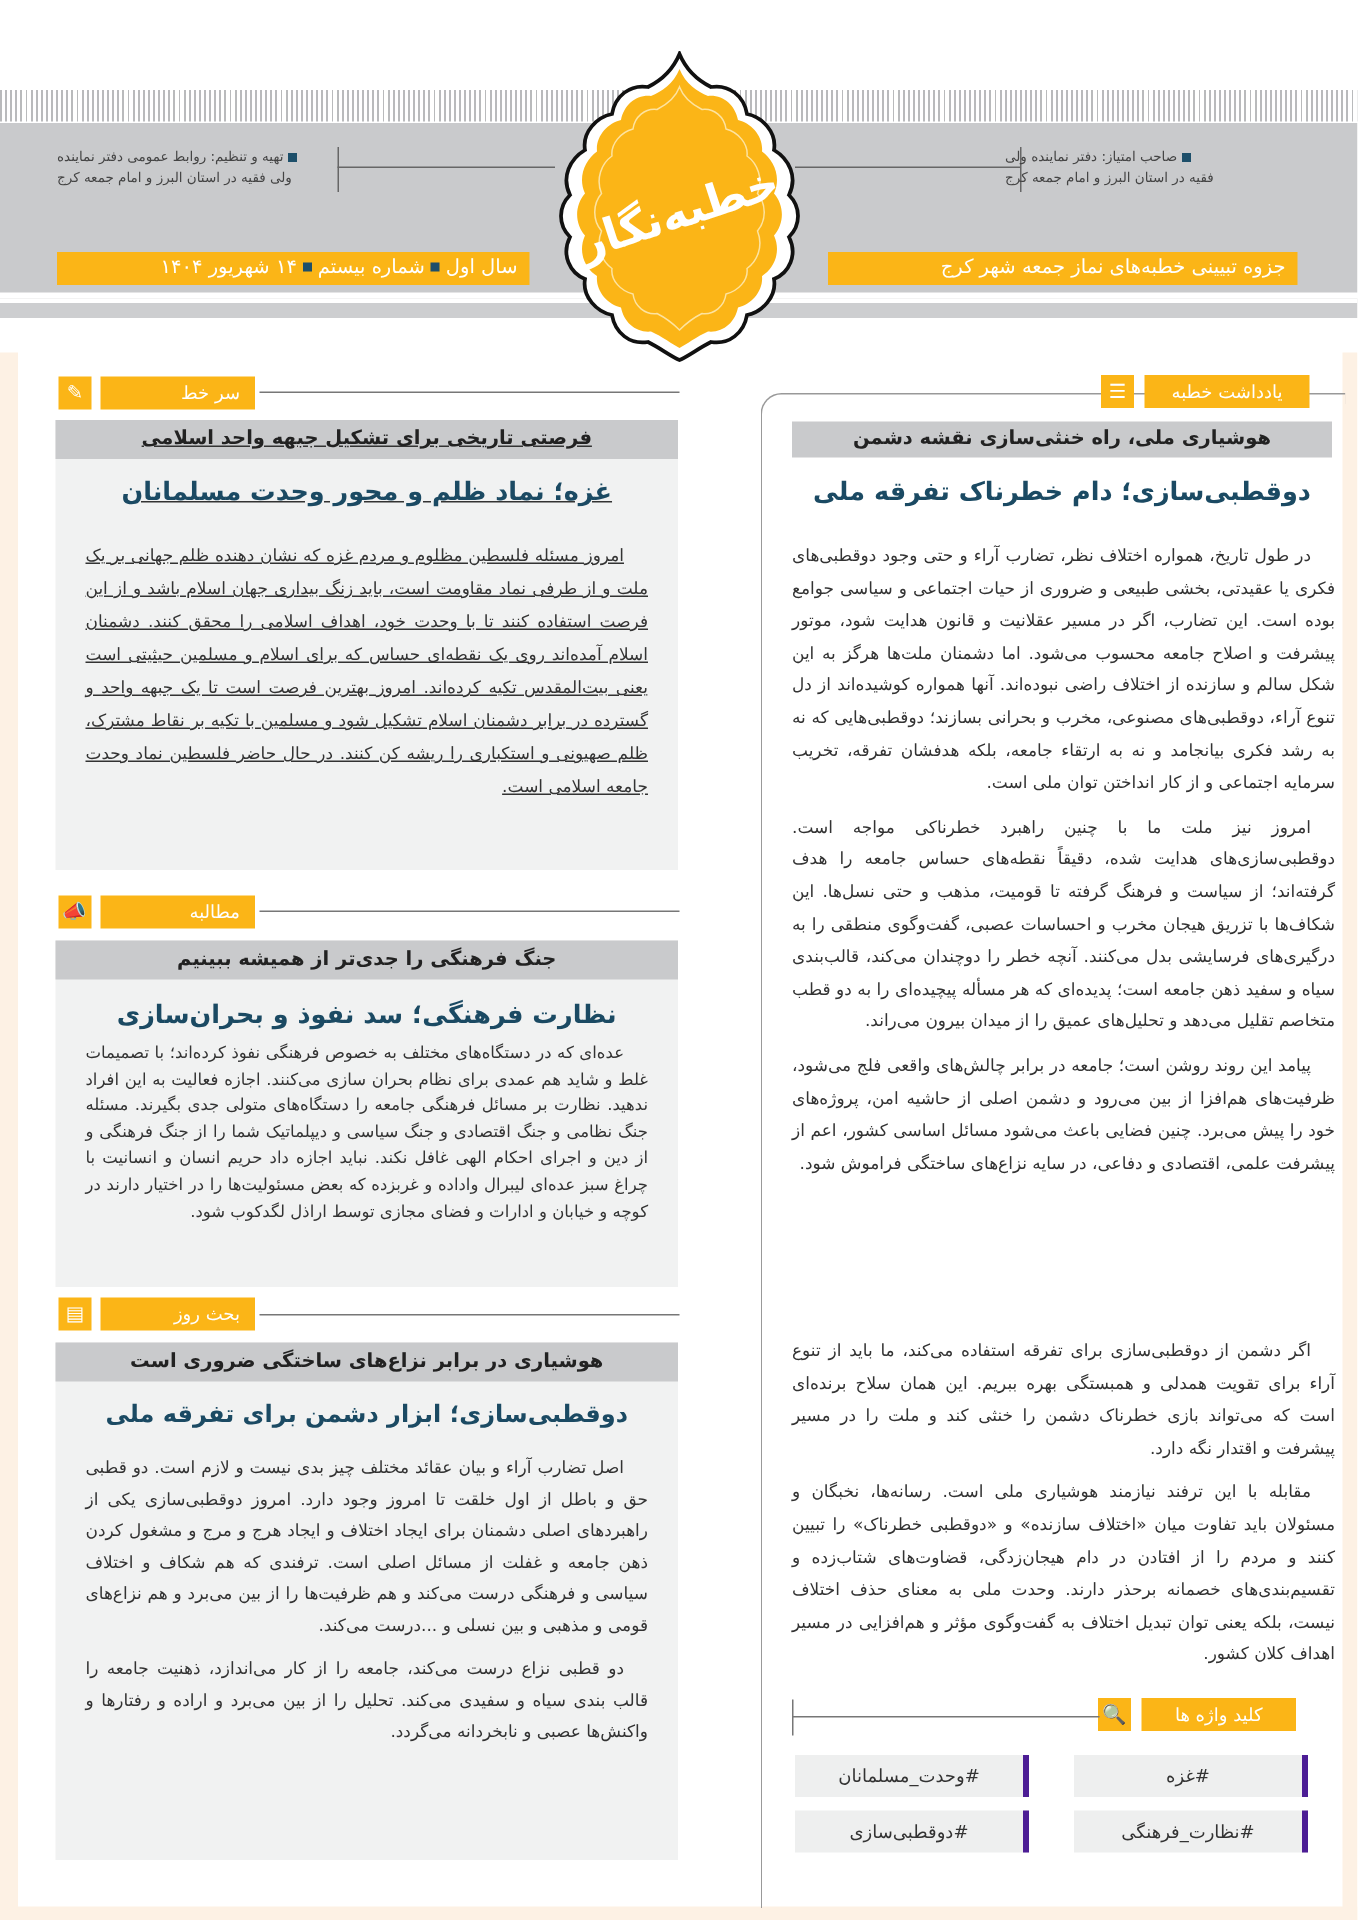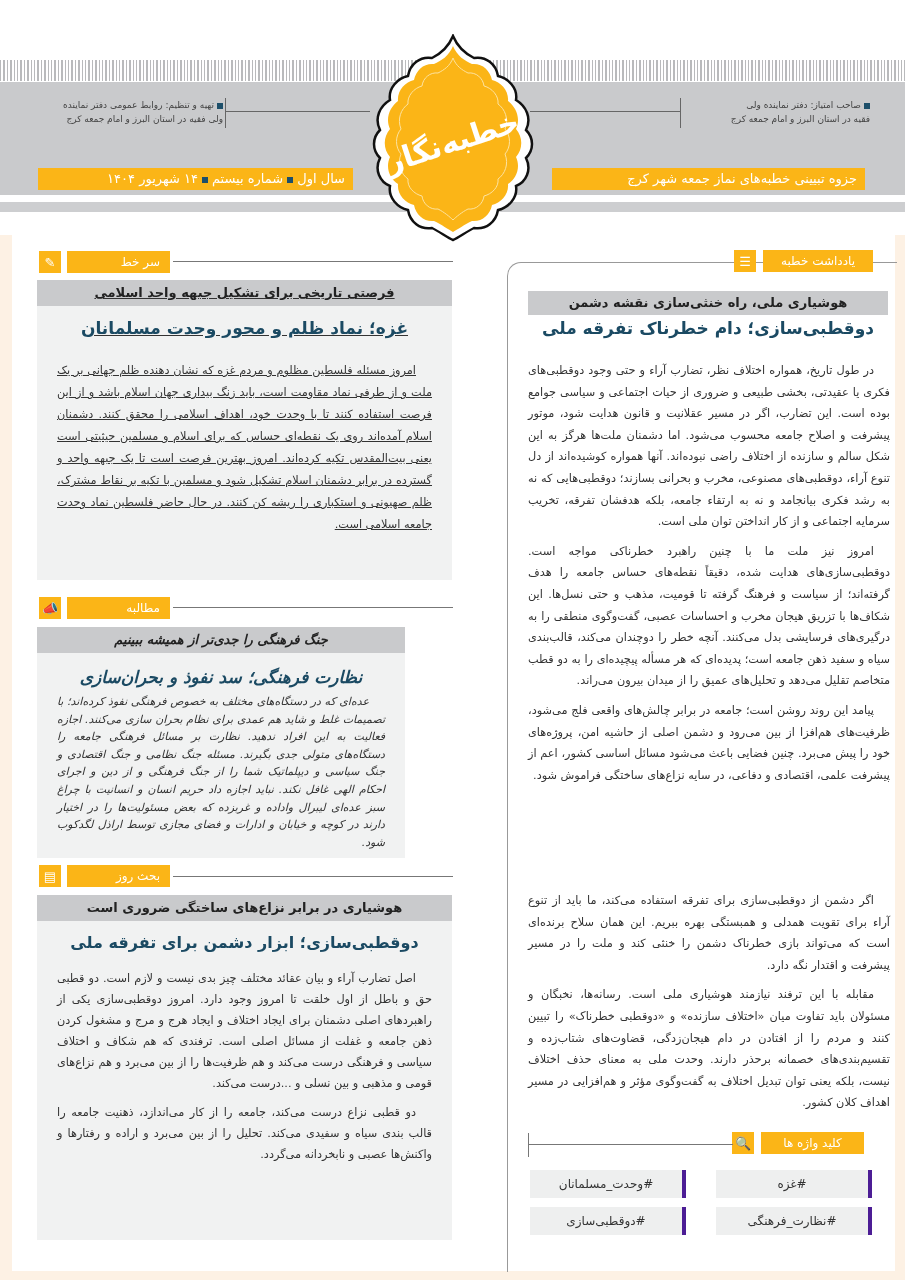--- a/index.html
+++ b/index.html
@@ -9,21 +9,21 @@
   
   .hdr { position: absolute; left: 0; top: 0; width: 905px; height: 235px; background: #fff; }
   .hdr-stripes { position: absolute; left: 0; right: 0; top: 60px; height: 21px;
     background: repeating-linear-gradient(90deg, #b9babc 0 1.3px, #ffffff 1.3px 3.4px); }
   .hdr-band { position: absolute; left: 0; right: 0; top: 82px; height: 113px; background: #c9cacc; }
   .hdr-band-bottom { position: absolute; left: 0; right: 0; top: 199px; height: 13px; background: #cdced0; border-top: 3px solid #fff; }
   .hdr-line-left { position: absolute; top: 111px; left: 225px; width: 145px; height: 1px; background: #666; }
   .hdr-line-right { position: absolute; top: 111px; left: 530px; width: 150px; height: 1px; background: #666; }
   .hdr-vbar-left { position: absolute; top: 98px; left: 225px; width: 1px; height: 30px; background: #666; }
   .hdr-vbar-right { position: absolute; top: 98px; left: 680px; width: 1px; height: 30px; background: #666; }
-  .credit { position: absolute; font-size: 9px; line-height: 14px; color: #444; text-align: right; }
+  .credit { position: absolute; font-size: 9px; line-height: 14px; color: #444; text-align: left; }
   .credit .sq { display: inline-block; width: 6px; height: 6px; background: #1d4f6a; margin-left: 3px; vertical-align: middle; }
   .credit-right { top: 98px; right: 35px; width: 200px; }
   .credit-left { top: 98px; left: 38px; width: 185px; }
   .strap { position: absolute; top: 168px; height: 22px; background: #fbb517; color: #fff; font-size: 13px; line-height: 22px; padding: 0 8px; white-space: nowrap; letter-spacing: 0.5px; }
   .strap-right { left: 552px; width: 313px; }
   .strap-left { left: 38px; width: 315px; }
   .strap .sq { display: inline-block; width: 6px; height: 6px; background: #1d4f6a; margin: 0 4px; vertical-align: middle; }
 
   .logo { position: absolute; left: 362px; top: 34px; width: 182px; height: 208px; }
 
@@ -40,21 +40,21 @@
 
   
   .card { position: absolute; background: #f1f2f2; }
   .kicker { background: #c9cacc; color: #222; font-size: 13px; font-weight: bold; text-align: center; height: 26px; line-height: 26px; }
   .headline { color: #1b4a63; font-size: 17px; font-weight: bold; text-align: center; margin-top: 12px; }
   .body-p { font-size: 11.3px; line-height: 22px; color: #333; text-align: justify; text-align-last: right; padding: 0 20px; }
   .body-p.indent { text-indent: 16px; }
 
   
   .right-frame { position: absolute; left: 507px; top: 262px; width: 390px; height: 1010px; border-left: 1px solid #999; border-top: 1px solid #999; border-top-left-radius: 14px; }
-  .r-kicker { position: absolute; left: 528px; top: 291px; width: 360px; height: 24px; background: #c9cacc; color: #222; font-size: 13px; font-weight: bold; text-align: center; line-height: 24px; }
+  .r-kicker { position: absolute; left: 528px; top: 281px; width: 360px; height: 24px; background: #c9cacc; color: #222; font-size: 13px; font-weight: bold; text-align: center; line-height: 24px; }
   .r-headline { position: absolute; left: 528px; top: 318px; width: 360px; color: #1b4a63; font-size: 17px; font-weight: bold; text-align: center; }
   .r-body { position: absolute; left: 528px; width: 362px; font-size: 11.3px; line-height: 21.6px; color: #333; text-align: justify; text-align-last: right; }
   .r-body p { text-indent: 16px; margin-bottom: 8px; }
 
   
   .kw-grid { position: absolute; left: 530px; top: 1170px; width: 342px; display: grid; grid-template-columns: 1fr 1fr; column-gap: 30px; row-gap: 9px; }
   .kw { height: 28px; background: #eeefef; border-right: 4px solid #4c1d95; font-size: 12px; color: #333; line-height: 28px; text-align: center; }
 </style>
 </head>
 <body>
@@ -106,21 +106,21 @@
   <div style="height:22px;"></div>
   <p class="body-p indent">امروز مسئله فلسطین مظلوم و مردم غزه که نشان دهنده ظلم جهانی بر یک ملت و از طرفی نماد مقاومت است، باید زنگ بیداری جهان اسلام باشد و از این فرصت استفاده کنند تا با وحدت خود، اهداف اسلامی را محقق کنند. دشمنان اسلام آمده‌اند روی یک نقطه‌ای حساس که برای اسلام و مسلمین حیثیتی است یعنی بیت‌المقدس تکیه کرده‌اند. امروز بهترین فرصت است تا یک جبهه واحد و گسترده در برابر دشمنان اسلام تشکیل شود و مسلمین با تکیه بر نقاط مشترک، ظلم صهیونی و استکباری را ریشه کن کنند. در حال حاضر فلسطین نماد وحدت جامعه اسلامی است.</p>
 </div>
 
 <div class="tag" style="left:39px; top:596px;">
   <span class="tag-label" style="width:103px;">مطالبه</span>
   <span style="width:6px;"></span>
   <span class="tag-icon">📣</span>
 </div>
 <div class="tag-line" style="left:173px; top:607px; width:280px;"></div>
-<div class="card" style="left:37px; top:627px; width:368px; height:231px;font-style:italic;">
+<div class="card" style="left:37px; top:627px; width:415px; height:231px;">
   <div class="kicker">جنگ فرهنگی را جدی‌تر از همیشه ببینیم</div>
   <div class="headline" style="margin-top:14px;">نظارت فرهنگی؛ سد نفوذ و بحران‌سازی</div>
   <div style="height:6px;"></div>
   <p class="body-p indent" style="line-height:17.6px; font-size:11px;">عده‌ای که در دستگاه‌های مختلف به خصوص فرهنگی نفوذ کرده‌اند؛ با تصمیمات غلط و شاید هم عمدی برای نظام بحران سازی می‌کنند. اجازه فعالیت به این افراد ندهید. نظارت بر مسائل فرهنگی جامعه را دستگاه‌های متولی جدی بگیرند. مسئله جنگ نظامی و جنگ اقتصادی و جنگ سیاسی و دیپلماتیک شما را از جنگ فرهنگی و از دین و اجرای احکام الهی غافل نکند. نباید اجازه داد حریم انسان و انسانیت با چراغ سبز عده‌ای لیبرال واداده و غربزده که بعض مسئولیت‌ها را در اختیار دارند در کوچه و خیابان و ادارات و فضای مجازی توسط اراذل لگدکوب شود.</p>
 </div>
 
 <div class="tag" style="left:39px; top:864px;">
   <span class="tag-label" style="width:103px;">بحث روز</span>
   <span style="width:6px;"></span>
   <span class="tag-icon">▤</span>

